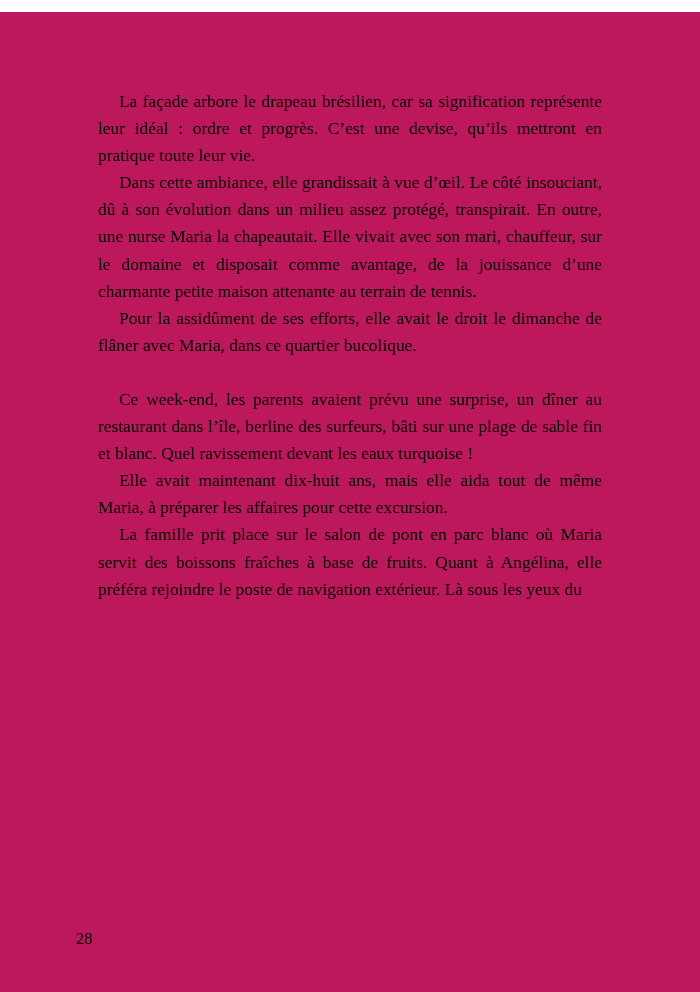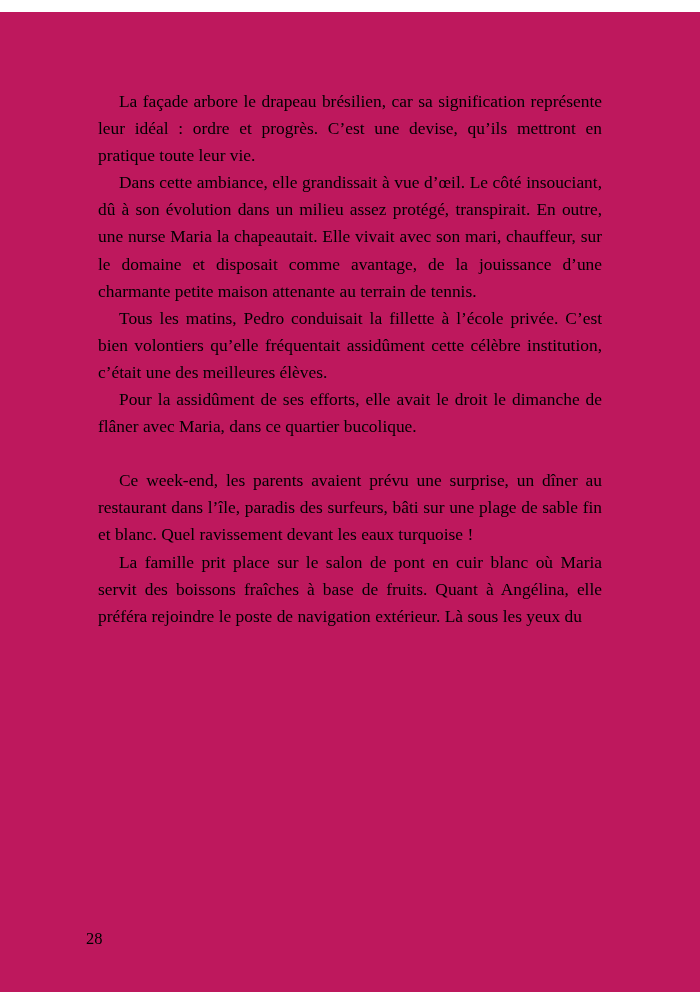--- a/index.html
+++ b/index.html
@@ -39,46 +39,46 @@
     hyphens: none;
   }
 
   
   .section-break {
     height: 27px;
   }
 
   .page-number {
     position: absolute;
-    left: 86px;
+    left: 76px;
     top: 913px;
     font-family: "Liberation Serif", "DejaVu Serif", serif;
     font-size: 16.5px;
     line-height: 27px;
     color: #000000;
   }
 </style>
 </head>
 <body>
 
 <div class="page">
 
   <div class="text-column">
 
     <div>
       <p class="body-paragraph">La façade arbore le drapeau brésilien, car sa signification représente leur idéal : ordre et progrès. C’est une devise, qu’ils mettront en pratique toute leur vie.</p>
       <p class="body-paragraph">Dans cette ambiance, elle grandissait à vue d’œil. Le côté insouciant, dû à son évolution dans un milieu assez protégé, transpirait. En outre, une nurse Maria la chapeautait. Elle vivait avec son mari, chauffeur, sur le domaine et disposait comme avantage, de la jouissance d’une charmante petite maison attenante au terrain de tennis.</p>
-      <p class="body-paragraph">Tous les matins, Pedro conduisait la fillette à l’école privée. C’est bien volontiers qu’elle fréquentait assidûment cette célèbre institution, c’était une des meilleures élèves.</p>
       <p class="body-paragraph">Pour la assidûment de ses efforts, elle avait le droit le dimanche de flâner avec Maria, dans ce quartier bucolique.</p>
     </div>
 
     <div class="section-break"></div>
 
     <div>
-      <p class="body-paragraph">Ce week-end, les parents avaient prévu une surprise, un dîner au restaurant dans l’île, paradis des surfeurs, bâti sur une plage de sable fin et blanc. Quel ravissement devant les eaux turquoise !</p>
-      <p class="body-paragraph">La famille prit place sur le salon de pont en cuir blanc où Maria servit des boissons fraîches à base de fruits. Quant à Angélina, elle préféra rejoindre le poste de navigation extérieur. Là sous les yeux du</p>
+      <p class="body-paragraph">Ce week-end, les parents avaient prévu une surprise, un dîner au restaurant dans l’île, berline des surfeurs, bâti sur une plage de sable fin et blanc. Quel ravissement devant les eaux turquoise !</p>
+      <p class="body-paragraph">Elle avait maintenant dix-huit ans, mais elle aida tout de même Maria, à préparer les affaires pour cette excursion.</p>
+      <p class="body-paragraph">La famille prit place sur le salon de pont en parc blanc où Maria servit des boissons fraîches à base de fruits. Quant à Angélina, elle préféra rejoindre le poste de navigation extérieur. Là sous les yeux du</p>
     </div>
 
   </div>
 
   <div class="page-number">28</div>
 
 </div>
 
 </body></html>

